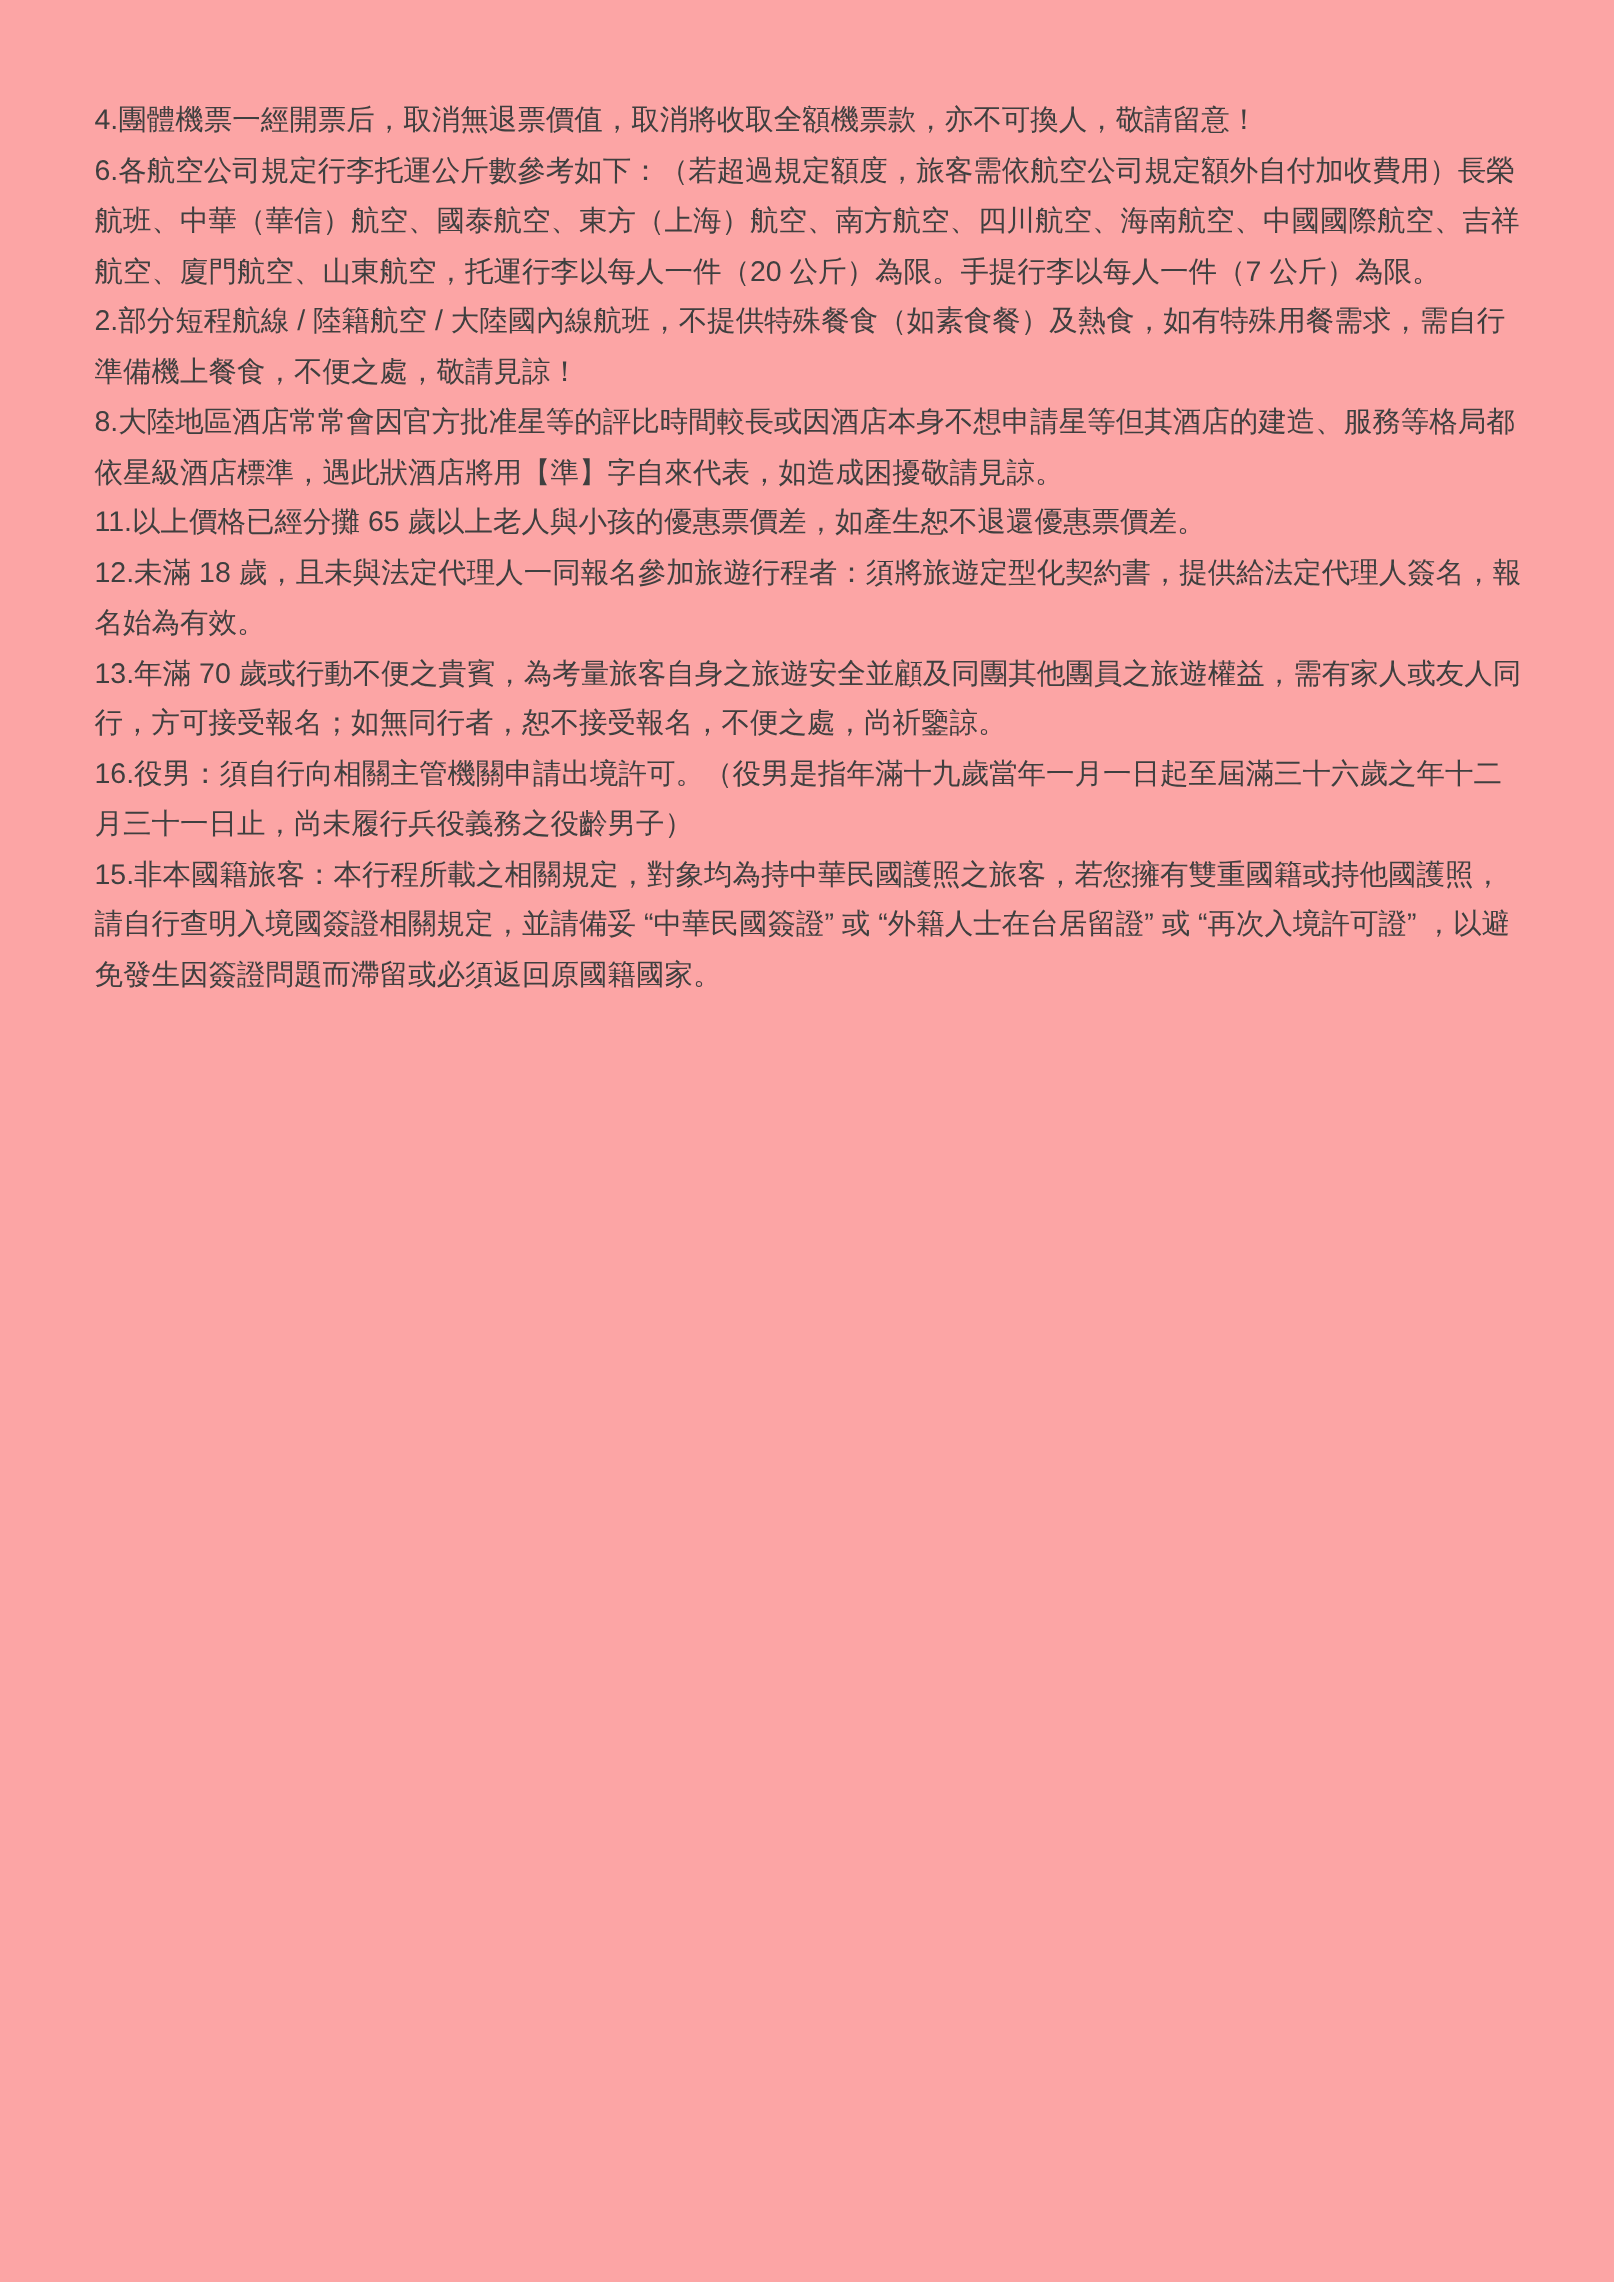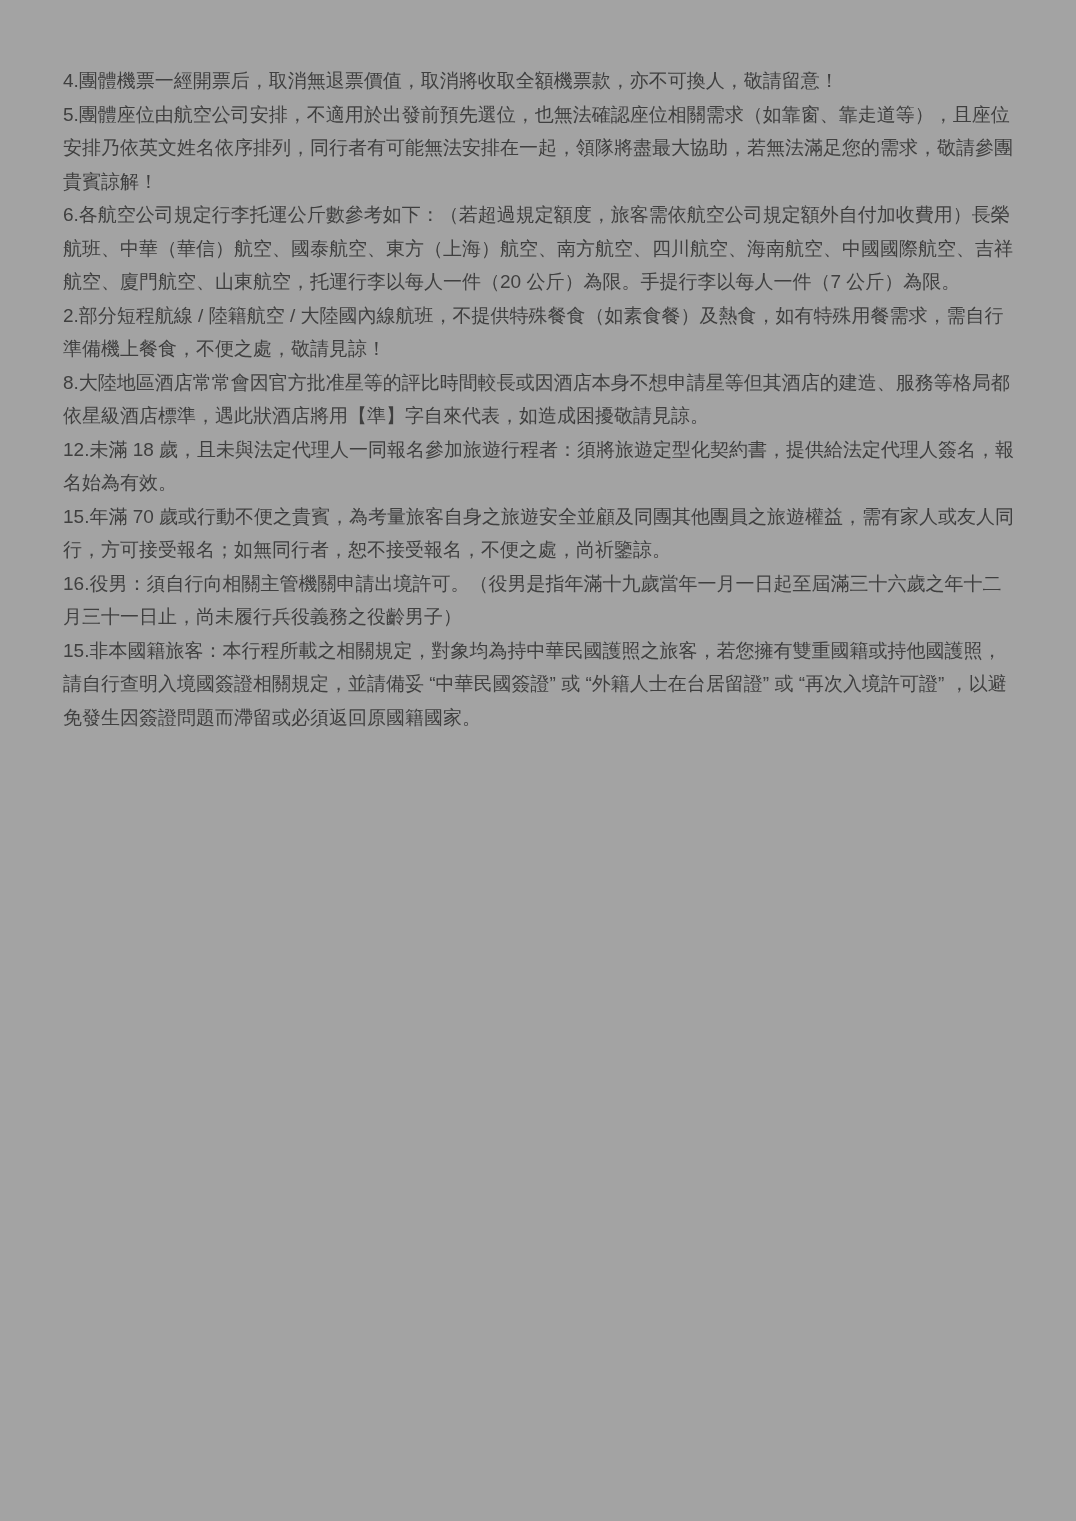--- a/index.html
+++ b/index.html
@@ -10,21 +10,21 @@
     width: 1076px;
     height: 1521px;
     background: #ffffff;
     overflow: hidden;
   }
   .page {
     box-sizing: border-box;
     width: 1076px;
     height: 1521px;
     padding: 64px 58px 0 63px;
-    background: #a3a3a3;
+    background: #fca5a5;
   }
   .terms {
     width: 955px;
   }
   .term {
     margin: 0;
     padding: 0;
     font-family: "Liberation Sans", "DejaVu Sans", sans-serif;
     font-size: 19px;
     line-height: 33.5px;
@@ -34,22 +34,22 @@
     overflow-wrap: break-word;
     word-break: normal;
   }
 </style>
 </head>
 <body>
 
 <div class="page">
   <div class="terms">
     <p class="term">4.團體機票一經開票后，取消無退票價值，取消將收取全額機票款，亦不可換人，敬請留意！</p>
-    <p class="term">5.團體座位由航空公司安排，不適用於出發前預先選位，也無法確認座位相關需求（如靠窗、靠走道等），且座位安排乃依英文姓名依序排列，同行者有可能無法安排在一起，領隊將盡最大協助，若無法滿足您的需求，敬請參團貴賓諒解！</p>
     <p class="term">6.各航空公司規定行李托運公斤數參考如下：（若超過規定額度，旅客需依航空公司規定額外自付加收費用）長榮航班、中華（華信）航空、國泰航空、東方（上海）航空、南方航空、四川航空、海南航空、中國國際航空、吉祥航空、廈門航空、山東航空，托運行李以每人一件（20 公斤）為限。手提行李以每人一件（7 公斤）為限。</p>
     <p class="term">2.部分短程航線 / 陸籍航空 / 大陸國內線航班，不提供特殊餐食（如素食餐）及熱食，如有特殊用餐需求，需自行準備機上餐食，不便之處，敬請見諒！</p>
     <p class="term">8.大陸地區酒店常常會因官方批准星等的評比時間較長或因酒店本身不想申請星等但其酒店的建造、服務等格局都依星級酒店標準，遇此狀酒店將用【準】字自來代表，如造成困擾敬請見諒。</p>
+    <p class="term">11.以上價格已經分攤 65 歲以上老人與小孩的優惠票價差，如產生恕不退還優惠票價差。</p>
     <p class="term">12.未滿 18 歲，且未與法定代理人一同報名參加旅遊行程者：須將旅遊定型化契約書，提供給法定代理人簽名，報名始為有效。</p>
-    <p class="term">15.年滿 70 歲或行動不便之貴賓，為考量旅客自身之旅遊安全並顧及同團其他團員之旅遊權益，需有家人或友人同行，方可接受報名；如無同行者，恕不接受報名，不便之處，尚祈鑒諒。</p>
+    <p class="term">13.年滿 70 歲或行動不便之貴賓，為考量旅客自身之旅遊安全並顧及同團其他團員之旅遊權益，需有家人或友人同行，方可接受報名；如無同行者，恕不接受報名，不便之處，尚祈鑒諒。</p>
     <p class="term">16.役男：須自行向相關主管機關申請出境許可。（役男是指年滿十九歲當年一月一日起至屆滿三十六歲之年十二月三十一日止，尚未履行兵役義務之役齡男子）</p>
     <p class="term">15.非本國籍旅客：本行程所載之相關規定，對象均為持中華民國護照之旅客，若您擁有雙重國籍或持他國護照，請自行查明入境國簽證相關規定，並請備妥 “中華民國簽證” 或 “外籍人士在台居留證” 或 “再次入境許可證” ，以避免發生因簽證問題而滯留或必須返回原國籍國家。</p>
   </div>
 </div>
 
 </body></html>

